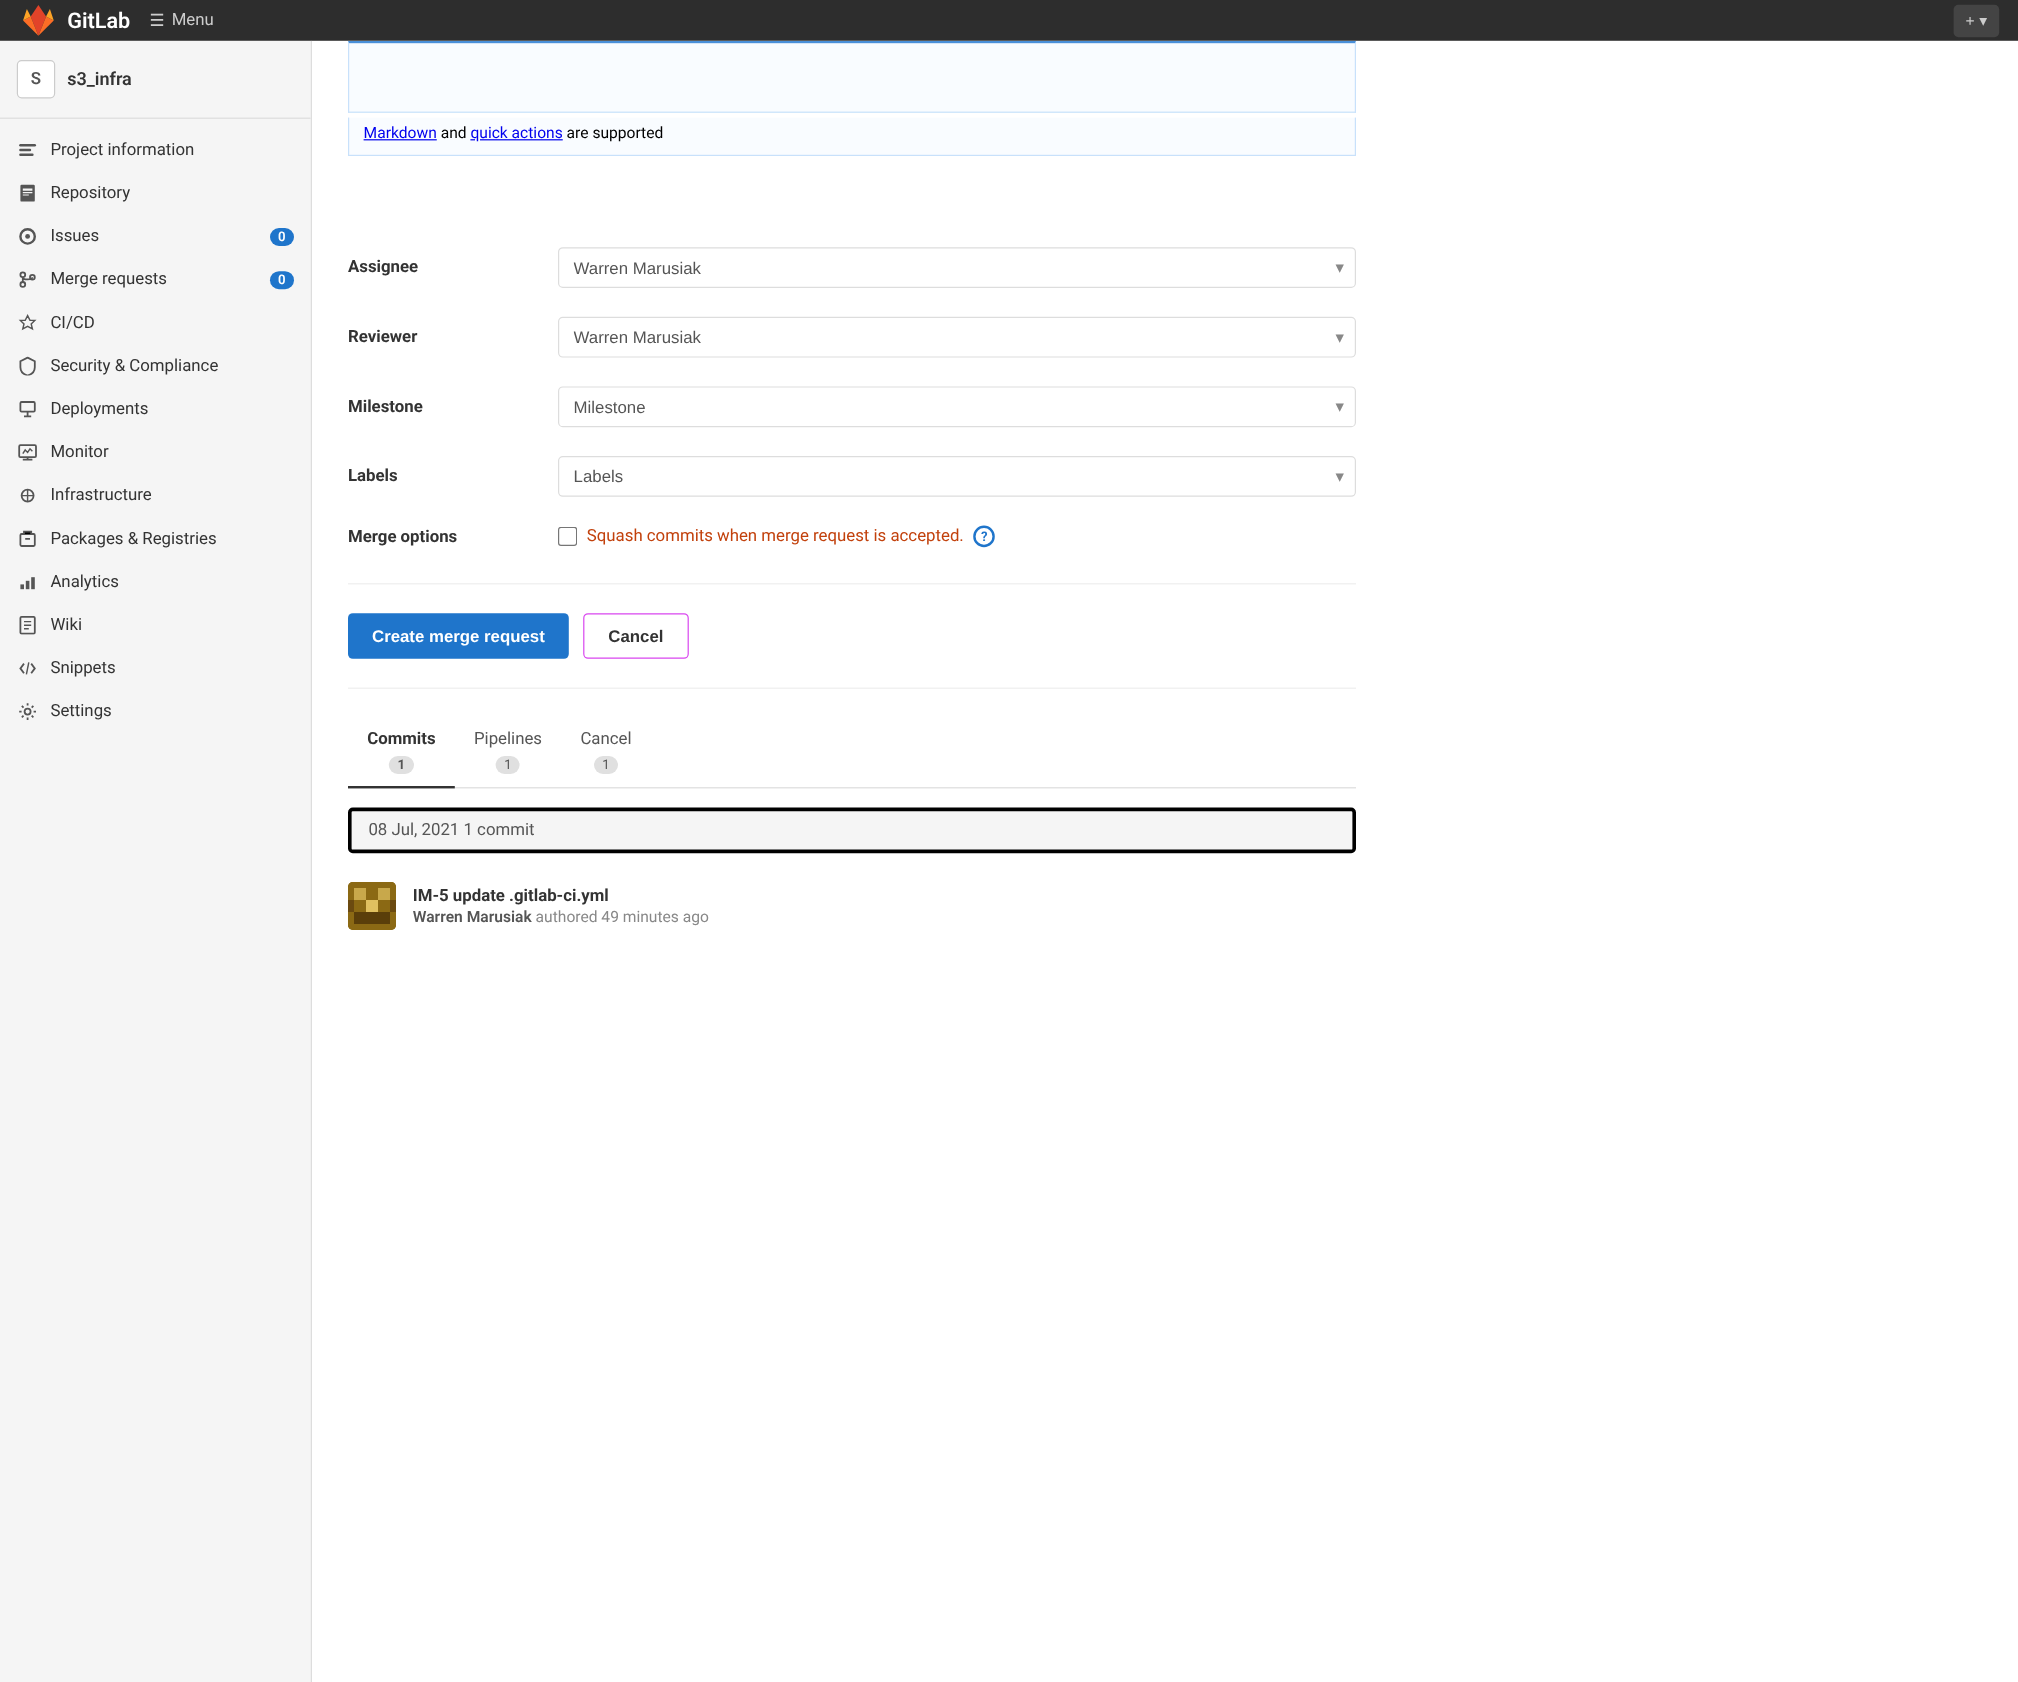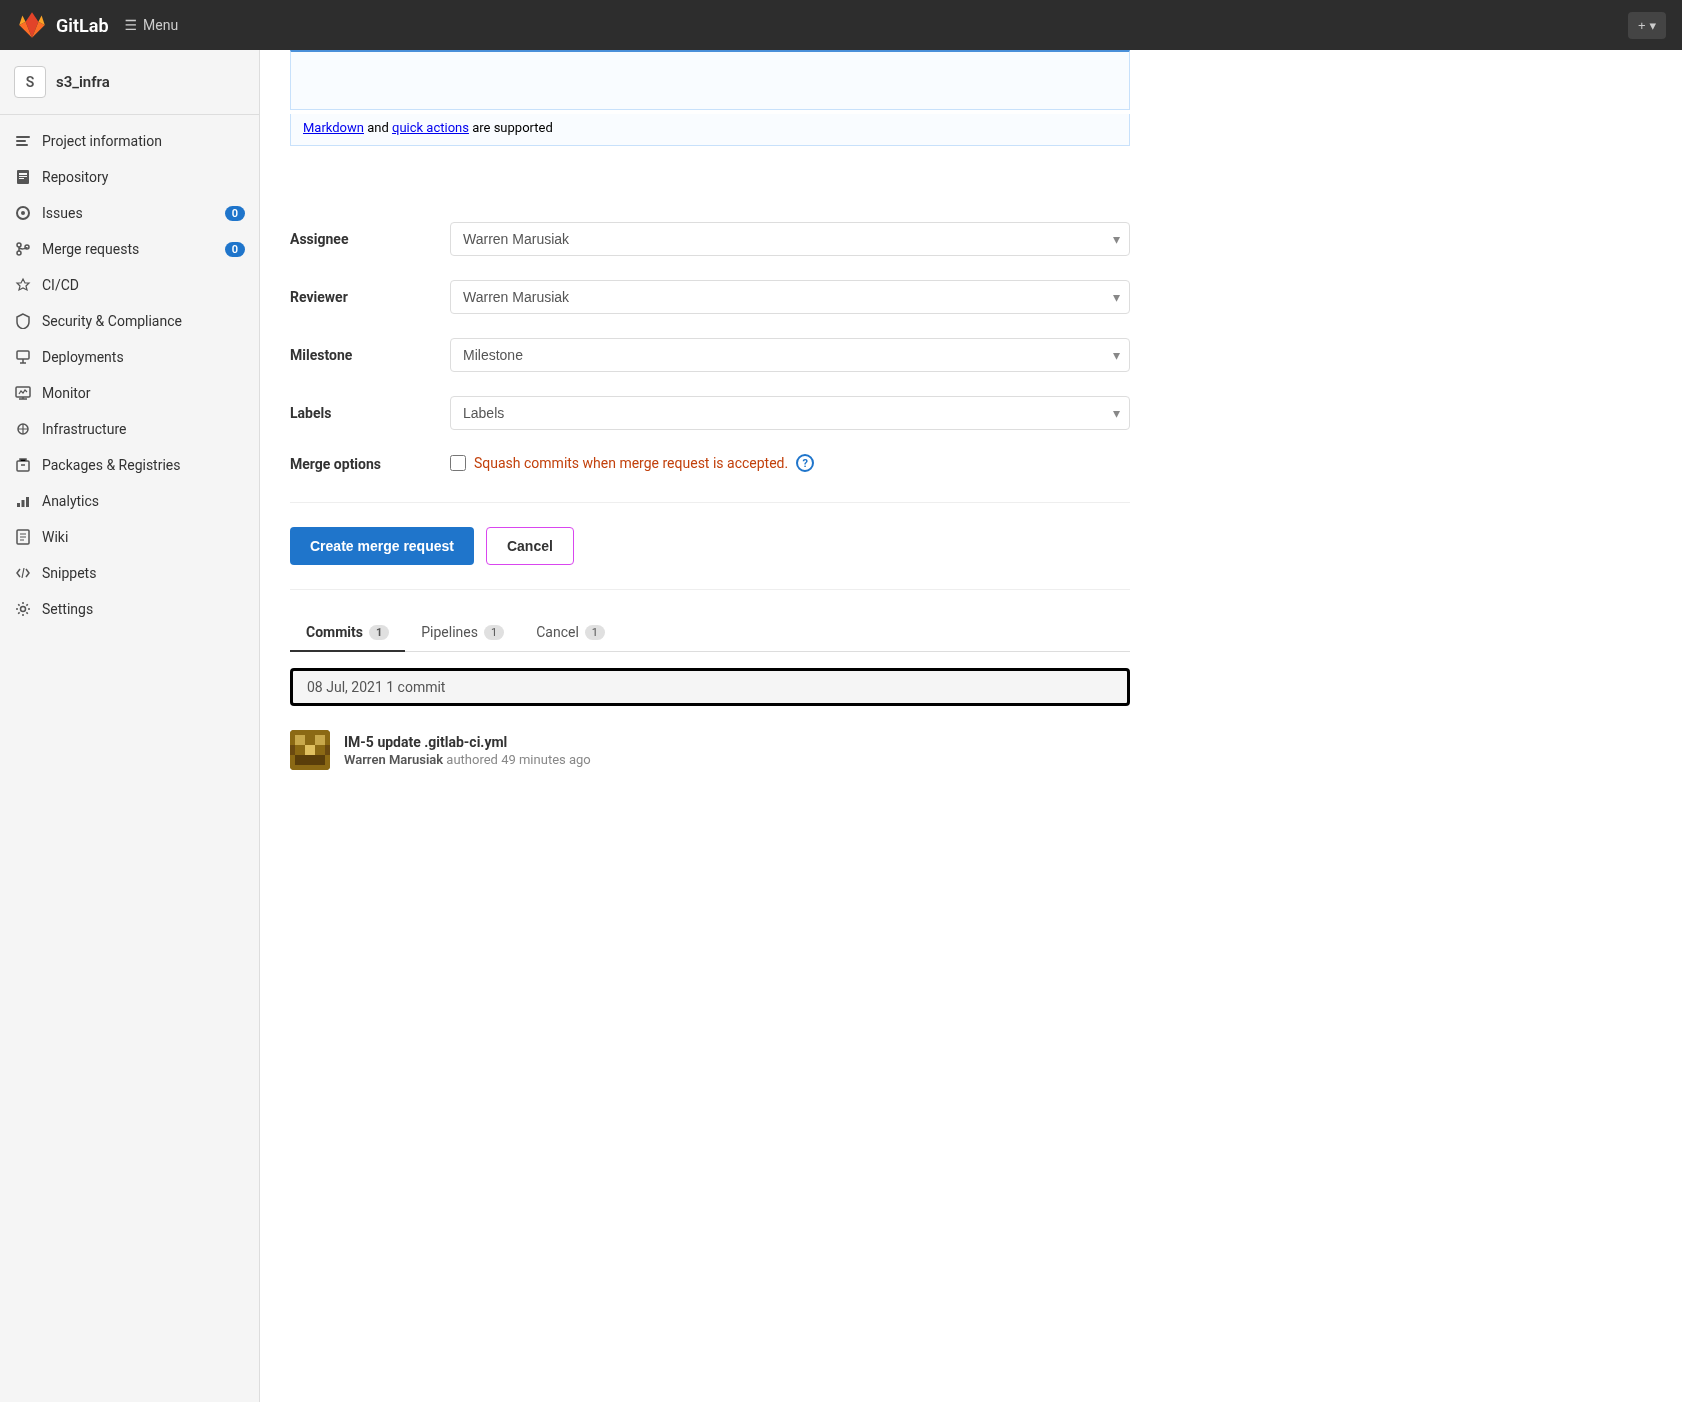--- a/index.html
+++ b/index.html
@@ -1,21 +1,21 @@
 <!DOCTYPE html>
 <html><head>
   <meta charset="utf-8">
   <style>
     * { box-sizing: border-box; margin: 0; padding: 0; }
     body { font-family: -apple-system, BlinkMacSystemFont, 'Segoe UI', Roboto, sans-serif; font-size: 14px; background: #f0f0f0; display: flex; flex-direction: column; height: 100vh; }
 
     
     .topnav {
       background: #2d2d2d;
-      height: 50px;
+      height: 34px;
       display: flex;
       align-items: center;
       padding: 0 16px;
       gap: 16px;
       flex-shrink: 0;
     }
     .topnav-logo {
       display: flex;
       align-items: center;
       gap: 8px;
@@ -145,20 +145,21 @@
 
     
     .form-section {
       padding: 30px 0;
       border-bottom: 1px solid #eee;
     }
     .form-row {
       display: flex;
       align-items: center;
       margin-bottom: 24px;
+      gap: 15px;
     }
     .form-row:last-child { margin-bottom: 0; }
     .form-label {
       width: 160px;
       font-weight: 700;
       color: #333;
       font-size: 14px;
       flex-shrink: 0;
     }
     .form-control-wrap {
@@ -269,20 +270,21 @@
     .tab-item {
       padding: 10px 16px;
       cursor: pointer;
       color: #555;
       font-size: 14px;
       display: flex;
       align-items: center;
       gap: 6px;
       border-bottom: 2px solid transparent;
       margin-bottom: -1px;
+      flex-direction: column;
     }
     .tab-item.active {
       color: #333;
       font-weight: 700;
       border-bottom-color: #333;
     }
     .tab-badge {
       background: #e0e0e0;
       border-radius: 20px;
       font-size: 11px;

